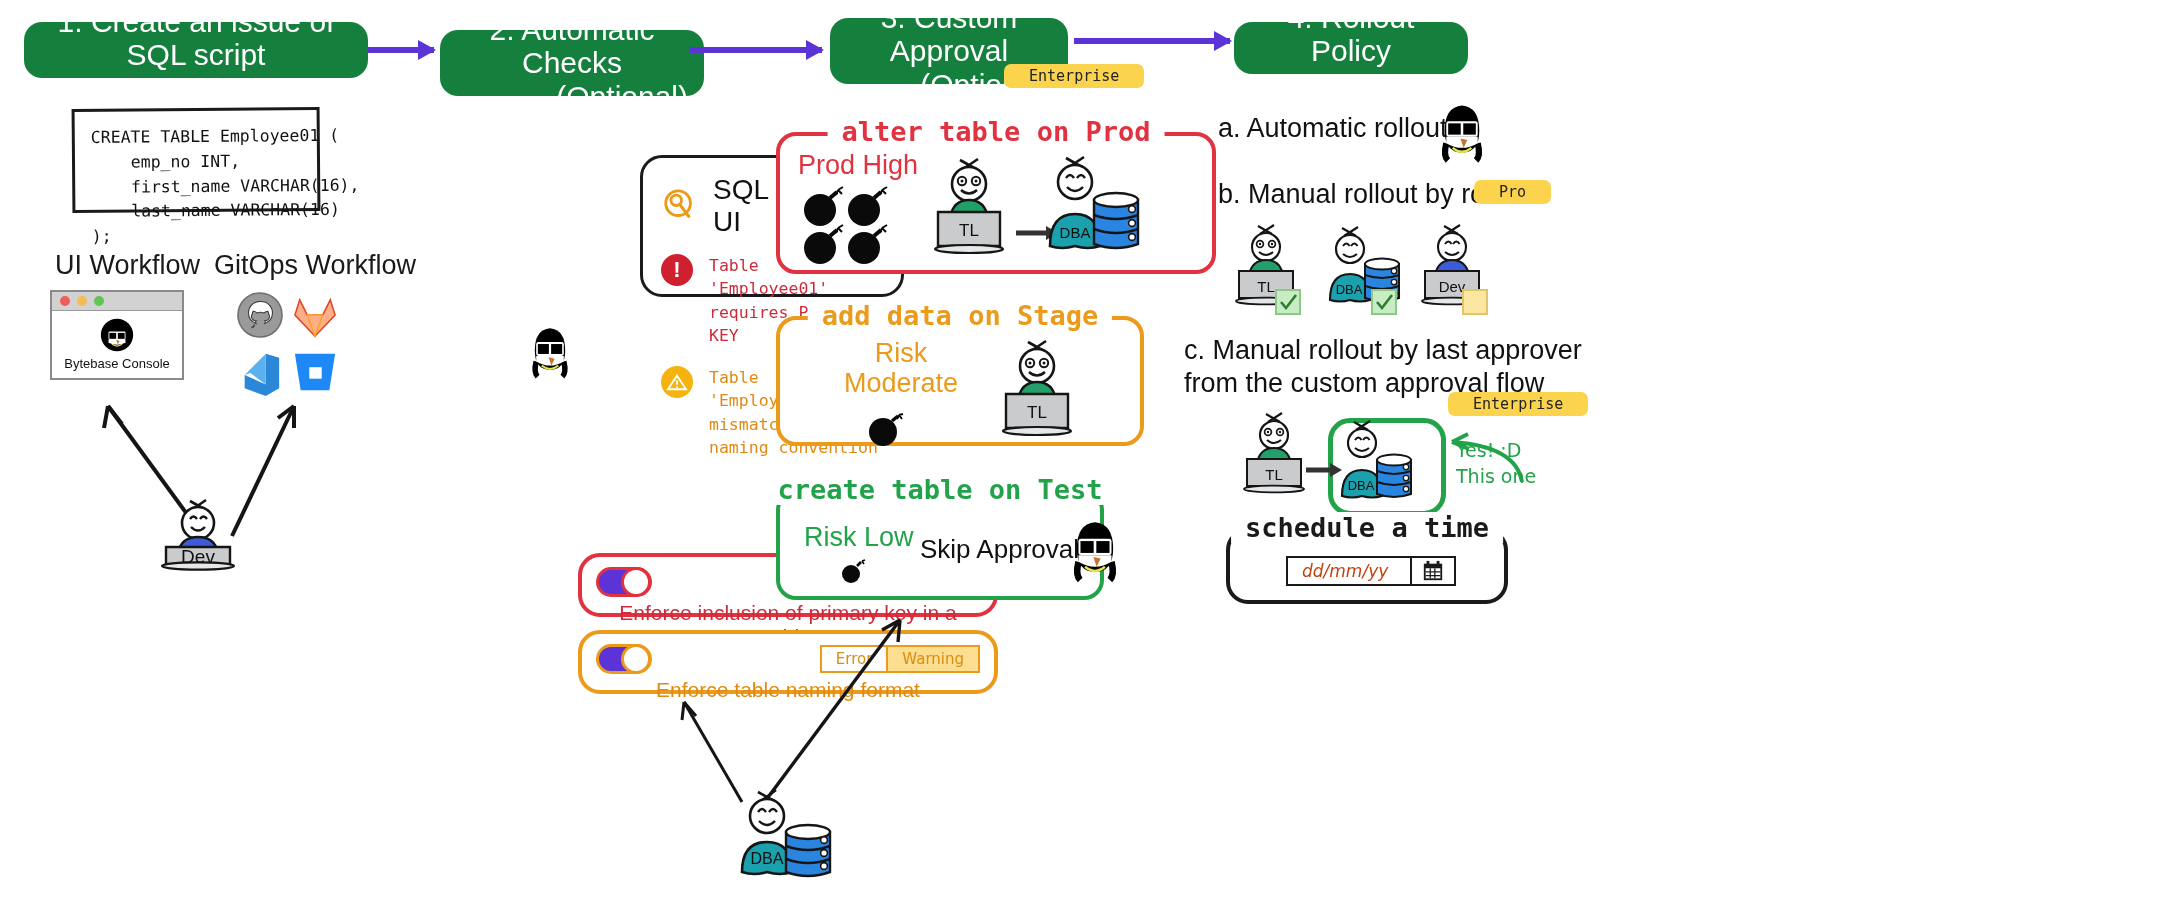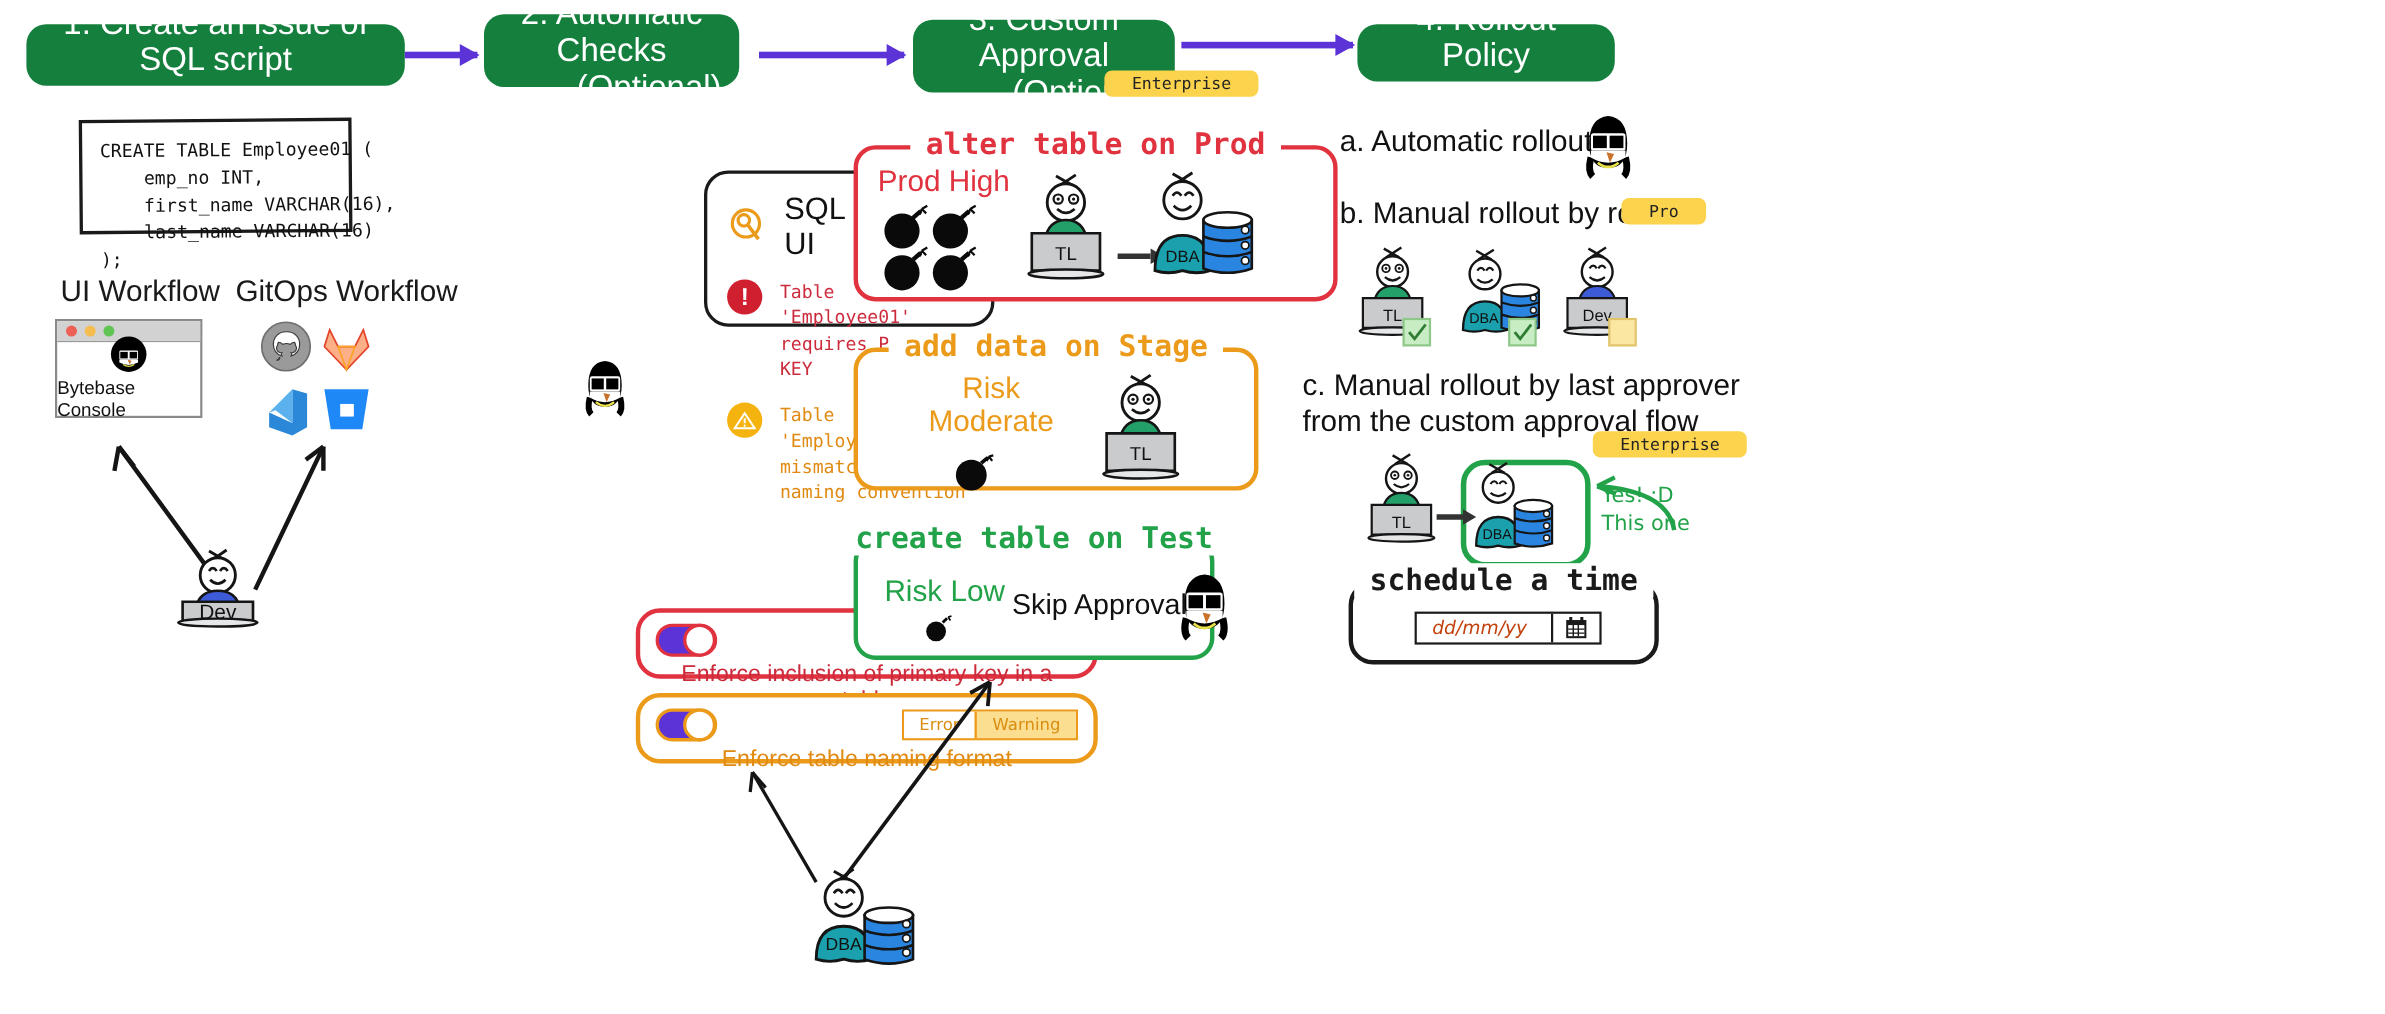--- a/index.html
+++ b/index.html
@@ -28,21 +28,21 @@
   
   .wfhead{position:absolute;font-size:27px;color:#1a1a1a;}
 
   
   .browser{position:absolute;border:2px solid #8a8a8a;background:#fff;box-sizing:border-box;}
   .browser .bar{height:19px;background:#d2d2d2;border-bottom:1px solid #9a9a9a;
       display:flex;align-items:center;gap:7px;padding-left:8px;box-sizing:border-box;}
   .dot{width:10px;height:10px;border-radius:50%;}
   .browser .body{display:flex;flex-direction:column;align-items:center;
       justify-content:center;height:calc(100% - 20px);gap:4px;}
-  .browser .cap{font-size:17px;}
+  .browser .cap{font-size:13px;}
 
   
   .giticon{position:absolute;}
 
   
   .reviewcard{position:absolute;border:3px solid #1a1a1a;border-radius:22px;
       background:#fff;box-sizing:border-box;padding:16px 18px;}
   .rtitle{display:flex;align-items:center;gap:14px;font-size:28px;margin-bottom:16px;}
   .rrow{display:flex;align-items:flex-start;gap:16px;margin-top:18px;
       font-family:"DejaVu Sans Mono",monospace;font-size:16.5px;line-height:1.42;
@@ -92,21 +92,21 @@
   svg{overflow:visible;}
 </style>
 </head>
 <body>
 
 <div class="pill" style="left:24px;top:22px;width:344px;height:56px;">
   <span>1. Create an issue of SQL script</span>
 </div>
 <div class="conn" style="left:368px;top:47px;width:66px;"></div>
 
-<div class="pill" style="left:440px;top:13px;width:232px;height:66px;flex-direction:column;">
+<div class="pill" style="left:440px;top:30px;width:264px;height:66px;flex-direction:column;">
   <span>2. Automatic Checks</span>
   <span>(Optional)</span>
 </div>
 <div class="conn" style="left:690px;top:47px;width:132px;"></div>
 
 <div class="pill" style="left:830px;top:18px;width:238px;height:66px;flex-direction:column;">
   <span>3. Custom Approval</span>
   <span>(Optional)</span>
 </div>
 <div class="badge" style="left:1004px;top:64px;">Enterprise</div>

